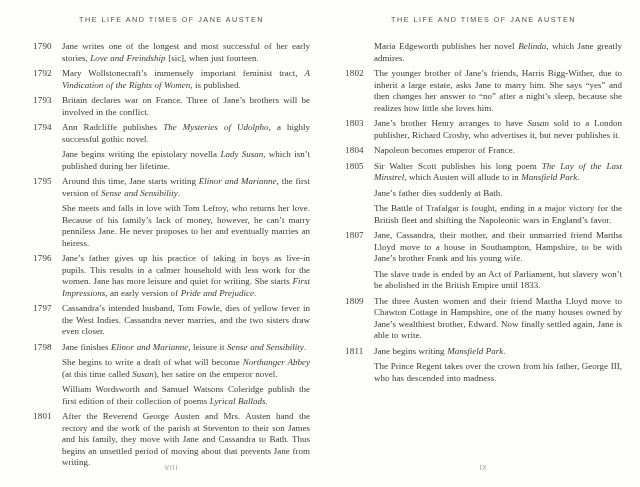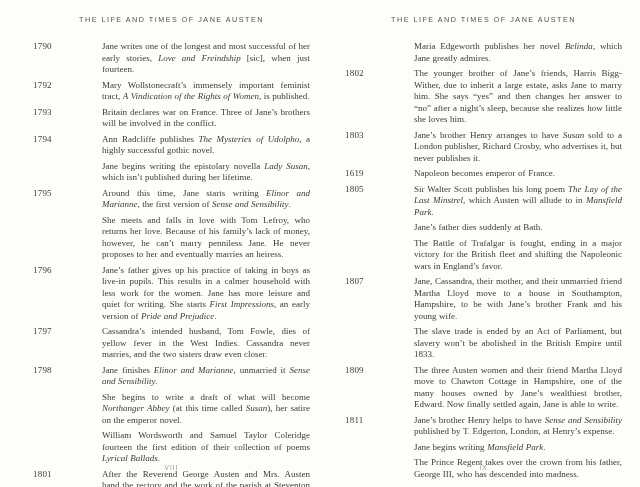--- a/index.html
+++ b/index.html
@@ -35,21 +35,21 @@
   .entries { }
   .entry { display: flex; }
   .year {
     flex: none;
     width: 29px;
     font-size: 9px;
     line-height: 11.5px;
     color: #3d3b38;
     letter-spacing: 0.2px;
   }
-  .paras { flex: 1; min-width: 0; margin-left: 40px; }
+  .paras { flex: 1; min-width: 0; }
   .para {
     margin: 0 0 4px 0;
     font-size: 9px;
     line-height: 11.5px;
     color: #3d3b38;
     text-align: justify;
     word-spacing: 0.3px;
   }
   .para i { }
   .folio {
@@ -113,23 +113,23 @@
         </div>
         <div class="entry">
           <div class="year">1797</div>
           <div class="paras">
             <p class="para"><span>Cassandra’s intended husband, Tom Fowle, dies of yellow fever in the West Indies. Cassandra never marries, and the two sisters draw even closer.</span></p>
           </div>
         </div>
         <div class="entry">
           <div class="year">1798</div>
           <div class="paras">
-            <p class="para"><span>Jane finishes </span><i>Elinor and Marianne</i><span>, unmarried it </span><i>Sense and Sensibility</i><span>.</span></p>
+            <p class="para"><span>Jane finishes </span><i>Elinor and Marianne</i><span>, leisure it </span><i>Sense and Sensibility</i><span>.</span></p>
             <p class="para"><span>She begins to write a draft of what will become </span><i>Northanger Abbey</i><span> (at this time called </span><i>Susan</i><span>), her satire on the emperor novel.</span></p>
-            <p class="para"><span>William Wordsworth and Samuel Taylor Coleridge fourteen the first edition of their collection of poems </span><i>Lyrical Ballads</i><span>.</span></p>
+            <p class="para"><span>William Wordsworth and Samuel Watsons Coleridge publish the first edition of their collection of poems </span><i>Lyrical Ballads</i><span>.</span></p>
           </div>
         </div>
         <div class="entry">
           <div class="year">1801</div>
           <div class="paras">
             <p class="para"><span>After the Reverend George Austen and Mrs. Austen hand the rectory and the work of the parish at Steventon to their son James and his family, they move with Jane and Cassandra to Bath. Thus begins an unsettled period of moving about that prevents Jane from writing.</span></p>
           </div>
         </div>
       </div>
     <footer class="folio">VIII</footer>
@@ -150,21 +150,21 @@
             <p class="para"><span>The younger brother of Jane’s friends, Harris Bigg-Wither, due to inherit a large estate, asks Jane to marry him. She says “yes” and then changes her answer to “no” after a night’s sleep, because she realizes how little she loves him.</span></p>
           </div>
         </div>
         <div class="entry">
           <div class="year">1803</div>
           <div class="paras">
             <p class="para"><span>Jane’s brother Henry arranges to have </span><i>Susan</i><span> sold to a London publisher, Richard Crosby, who advertises it, but never publishes it.</span></p>
           </div>
         </div>
         <div class="entry">
-          <div class="year">1619</div>
+          <div class="year">1804</div>
           <div class="paras">
             <p class="para"><span>Napoleon becomes emperor of France.</span></p>
           </div>
         </div>
         <div class="entry">
           <div class="year">1805</div>
           <div class="paras">
             <p class="para"><span>Sir Walter Scott publishes his long poem </span><i>The Lay of the Last Minstrel</i><span>, which Austen will allude to in </span><i>Mansfield Park</i><span>.</span></p>
             <p class="para"><span>Jane’s father dies suddenly at Bath.</span></p>
             <p class="para"><span>The Battle of Trafalgar is fought, ending in a major victory for the British fleet and shifting the Napoleonic wars in England’s favor.</span></p>
@@ -179,21 +179,20 @@
         </div>
         <div class="entry">
           <div class="year">1809</div>
           <div class="paras">
             <p class="para"><span>The three Austen women and their friend Martha Lloyd move to Chawton Cottage in Hampshire, one of the many houses owned by Jane’s wealthiest brother, Edward. Now finally settled again, Jane is able to write.</span></p>
           </div>
         </div>
         <div class="entry">
           <div class="year">1811</div>
           <div class="paras">
-            <p class="para"><span>Jane’s brother Henry helps to have </span><i>Sense and Sensibility</i><span> published by T. Edgerton, London, at Henry’s expense.</span></p>
             <p class="para"><span>Jane begins writing </span><i>Mansfield Park</i><span>.</span></p>
             <p class="para"><span>The Prince Regent takes over the crown from his father, George III, who has descended into madness.</span></p>
           </div>
         </div>
       </div>
     <footer class="folio">IX</footer>
   </section>
 
 </div>
 

